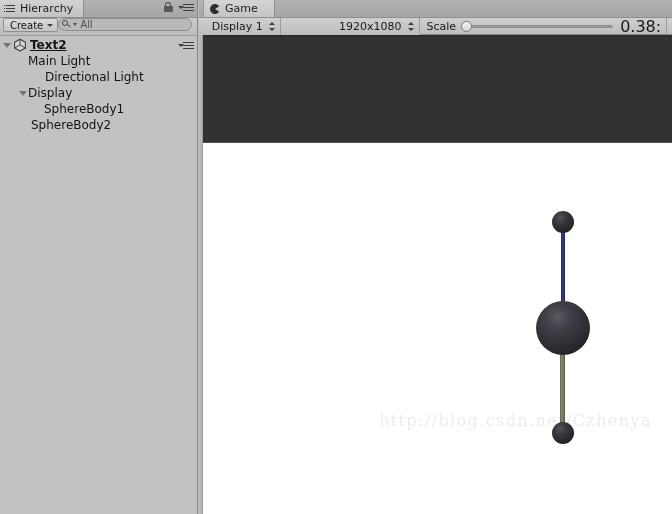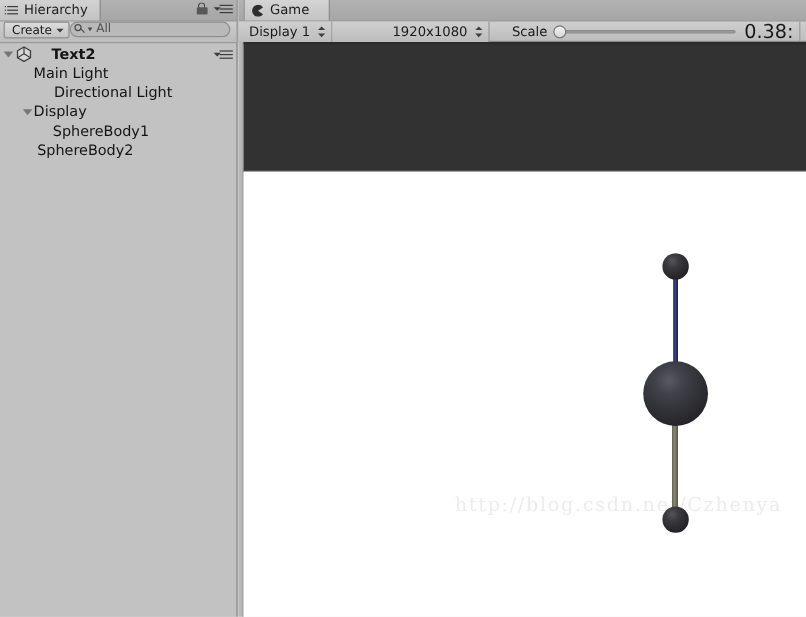--- a/index.html
+++ b/index.html
@@ -330,21 +330,20 @@
 
   .tb-scale {
     display: flex;
     align-items: center;
     height: 17px;
     padding: 0 3px 0 7px;
     gap: 5px;
     box-sizing: border-box;
     font-size: 11px;
     color: #191919;
-    margin-left: 12px;
   }
   .slider-track {
     position: relative;
     width: 152px; height: 11px;
   }
   .slider-track .rail {
     position: absolute;
     left: 8px; top: 4px;
     width: 144px; height: 3px;
     background: #9e9e9e;
@@ -513,21 +512,21 @@
     <div class="tree" id="tree-container">
         <div class="tree-row" style="padding-left: 3px;">
           <span class="twisty"></span>
           <span class="scene-icon">
             <svg width="14" height="14" viewBox="0 0 14 14">
               <polygon points="7,1.2 12.4,4.3 12.4,10.1 7,13.1 1.6,10.1 1.6,4.3" fill="#d7d7d7" stroke="#3f3f3f" stroke-width="1.1" stroke-linejoin="round"></polygon>
               <path d="M7,1.2 L7,6.8 L1.6,10.1" fill="none" stroke="#3f3f3f" stroke-width="1"></path>
               <path d="M7,6.8 L12.4,10.1" fill="none" stroke="#3f3f3f" stroke-width="1"></path>
             </svg>
           </span>
-          <span class="tree-label root" style="margin-left: 16px;">Text2</span>
+          <span class="tree-label root" style="margin-left: 3px; text-decoration: underline;">Text2</span>
           <span class="menu-icon row-menu">
             <span class="caret"></span>
             <span class="lines">
               <span></span>
               <span></span>
               <span></span>
             </span>
           </span>
         </div>
         <div class="tree-row" style="padding-left: 19px;">

